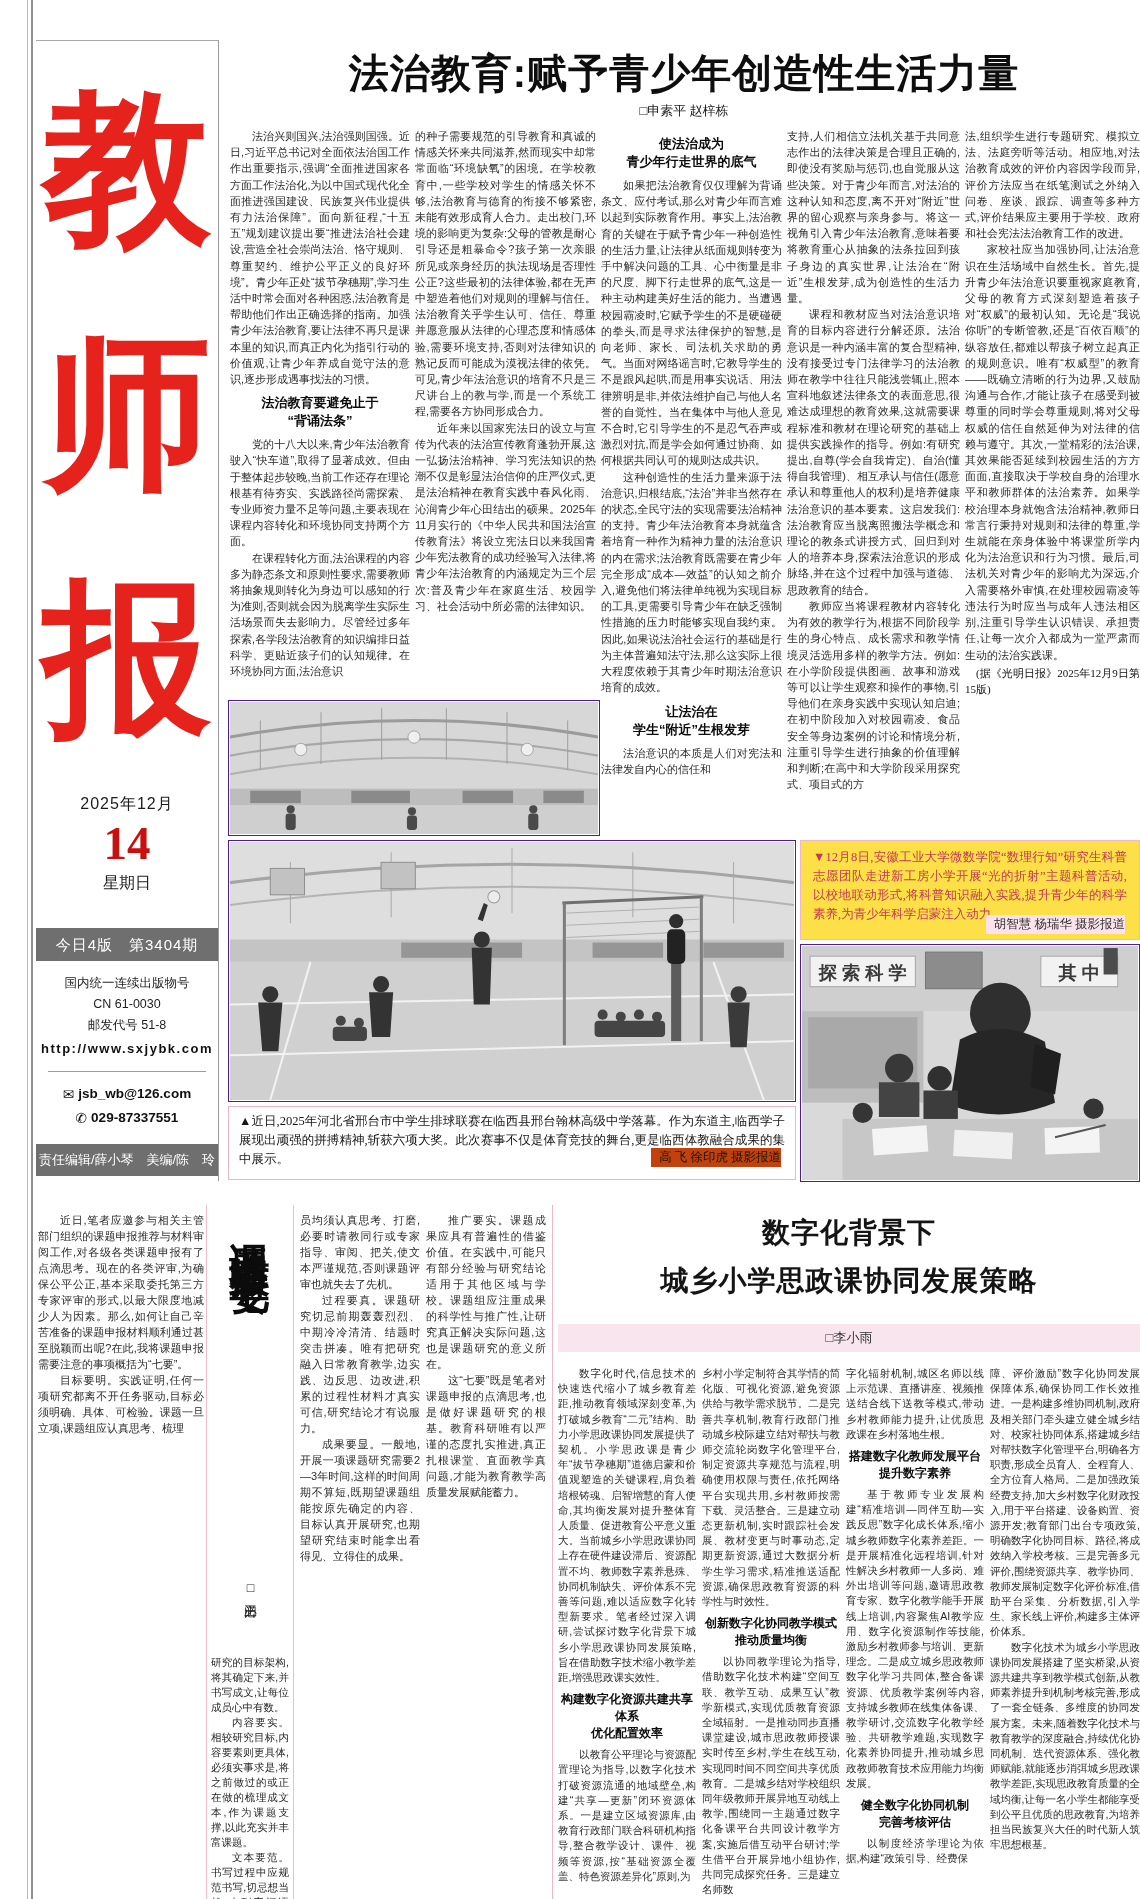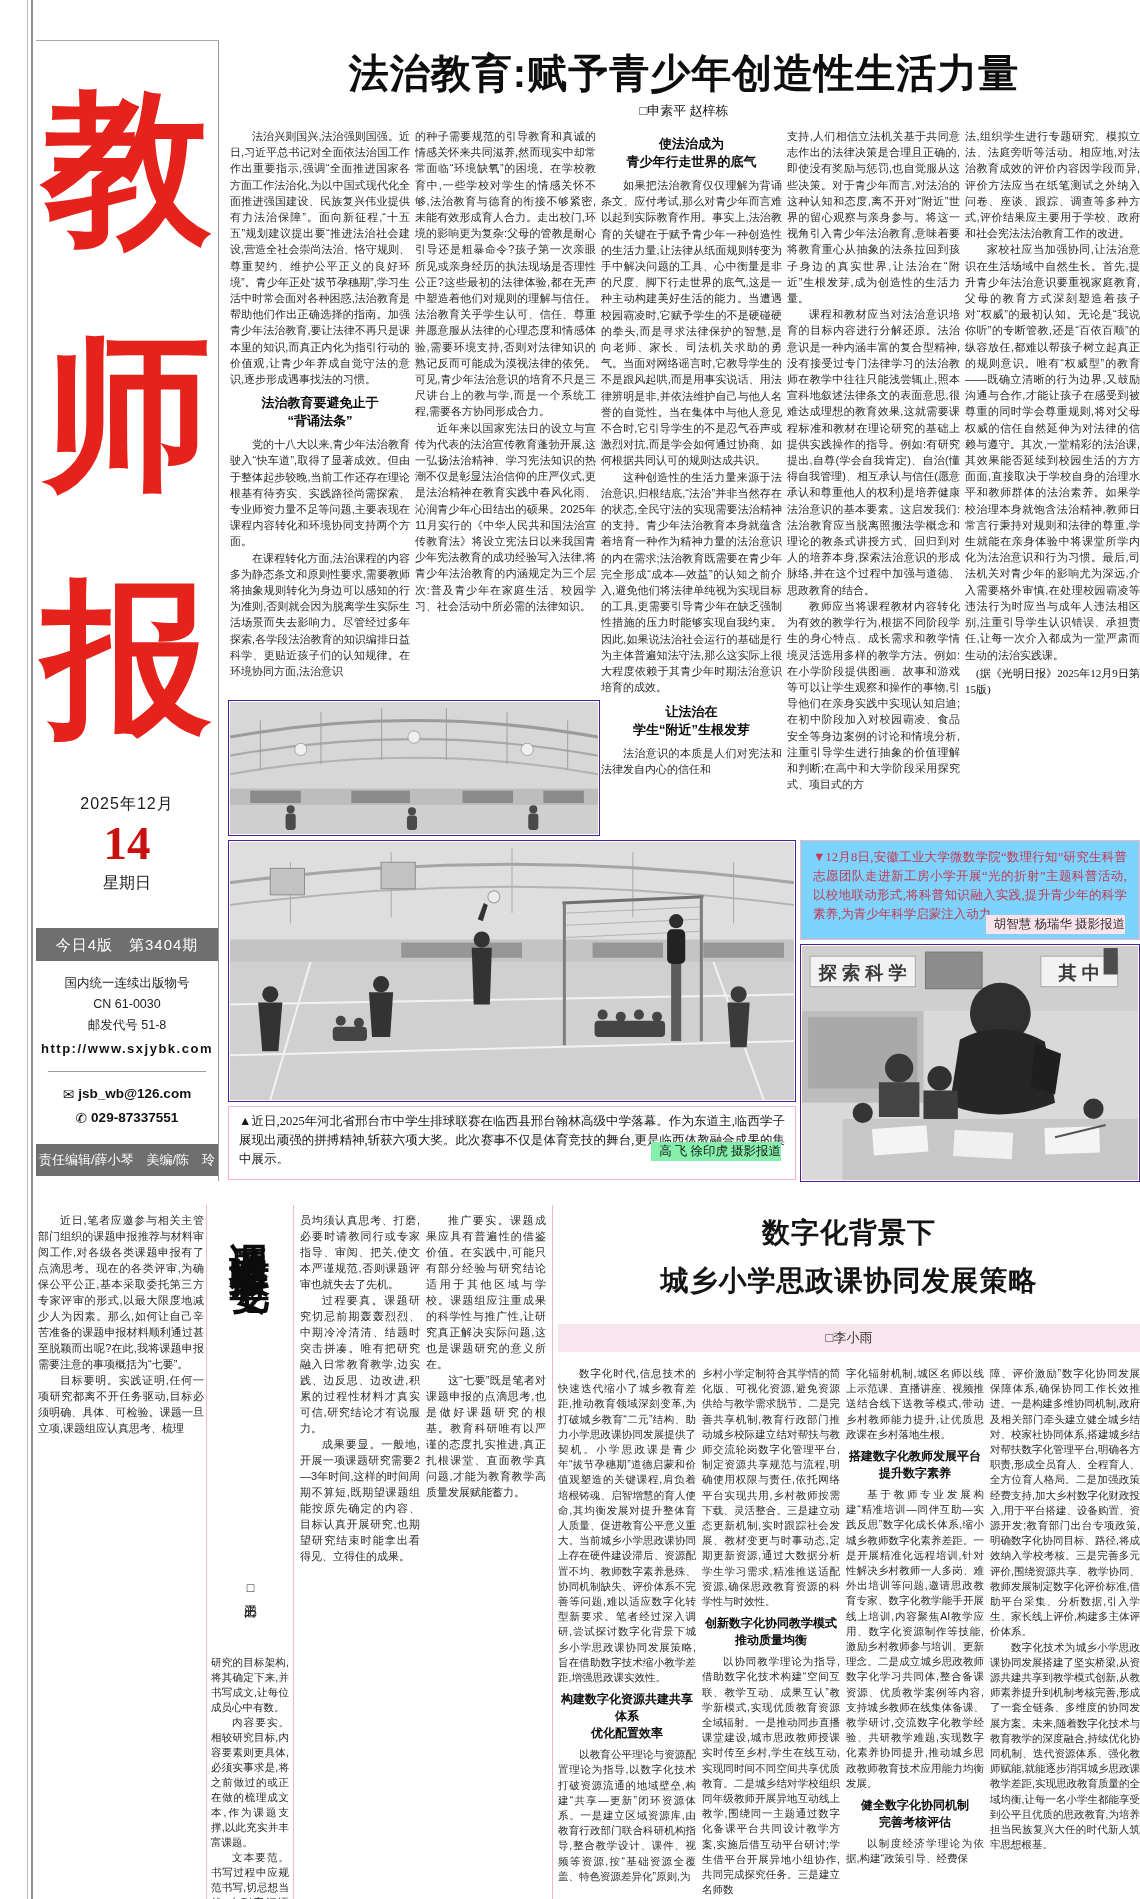--- a/index.html
+++ b/index.html
@@ -32,22 +32,22 @@
   .byline{font-family:"Liberation Serif","DejaVu Serif",serif;font-size:13px;color:#222;text-align:center;}
   .ncol{font-size:11px;line-height:16.2px;text-align:justify;overflow:hidden;color:#2a2a2a;}
   .ncol p{margin:0;text-indent:2em;}
   .ncol p.cont{text-indent:0;}
   .ncol .src{font-family:"Liberation Serif",serif;color:#111;text-indent:1em;margin-top:2px;}
   .sub{font-weight:bold;text-align:center;white-space:pre-line;font-size:13px;line-height:18px;color:#0d0d0d;margin:7px 0 6px 0;}
   
   .pbox{position:absolute;border:1px solid #4c1d95;background:#fff;box-sizing:border-box;padding:1px;}
   .pbox svg{display:block;width:100%;height:100%;}
   .capbox{position:absolute;border:1px solid #f0b6cc;background:#fff;box-sizing:border-box;padding:5px 10px 12px 10px;font-family:"Liberation Serif","DejaVu Serif",serif;font-size:12.5px;line-height:19px;color:#161616;text-align:justify;}
-  .capbox .credit{position:absolute;right:14px;bottom:18px;background:#86efac;padding-left:8px;}
-  .pinknote{position:absolute;border:1px solid #f0b6cc;background:#7dd3fc;box-sizing:border-box;padding:7px 12px 4px 12px;font-family:"Liberation Serif","DejaVu Serif",serif;font-size:12.5px;line-height:19px;color:#c33a55;text-align:justify;}
+  .capbox .credit{position:absolute;right:14px;bottom:12px;background:#c2410c;padding-left:8px;}
+  .pinknote{position:absolute;border:1px solid #f0b6cc;background:#fde047;box-sizing:border-box;padding:7px 12px 4px 12px;font-family:"Liberation Serif","DejaVu Serif",serif;font-size:12.5px;line-height:19px;color:#c33a55;text-align:justify;}
   .pinknote .credit{position:absolute;right:14px;bottom:5px;color:#333;background:#fbe3ee;padding-left:8px;}
   
   .tcolwrap{font-size:11px;line-height:16px;}
   .titleblock{left:206px;top:1205px;width:88px;height:694px;border-left:1px solid #f3b9ce;border-right:1px solid #f3b9ce;box-sizing:border-box;display:flex;flex-direction:column;align-items:center;}
   .vtitle{writing-mode:vertical-rl;font-size:40px;line-height:44px;font-weight:900;color:#0c0c0c;letter-spacing:5px;margin-top:6px;height:356px;}
   .vbyline{writing-mode:vertical-rl;font-family:"Liberation Serif",serif;font-size:12.5px;color:#222;margin-top:14px;height:64px;}
   .undertext{width:100%;flex:1;box-sizing:border-box;padding:10px 4px 0 4px;font-size:10.5px;line-height:15px;text-align:justify;overflow:hidden;}
   .undertext p{margin:0;text-indent:2em;}
   .undertext p.cont{text-indent:0;}
   

